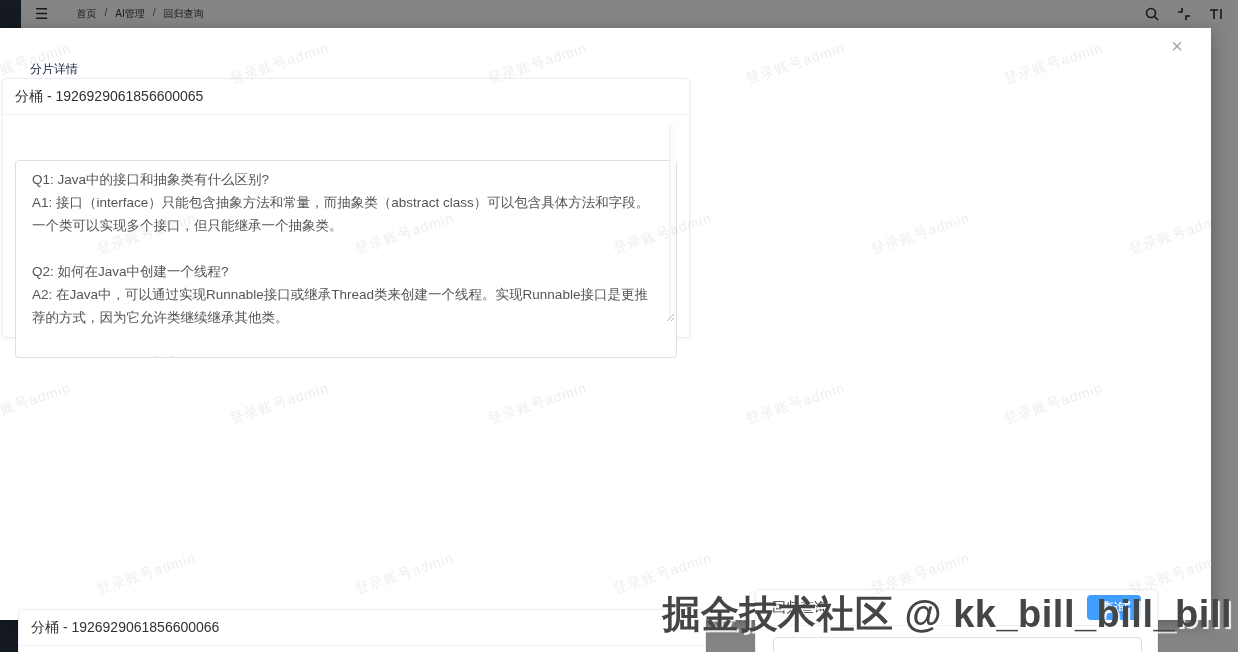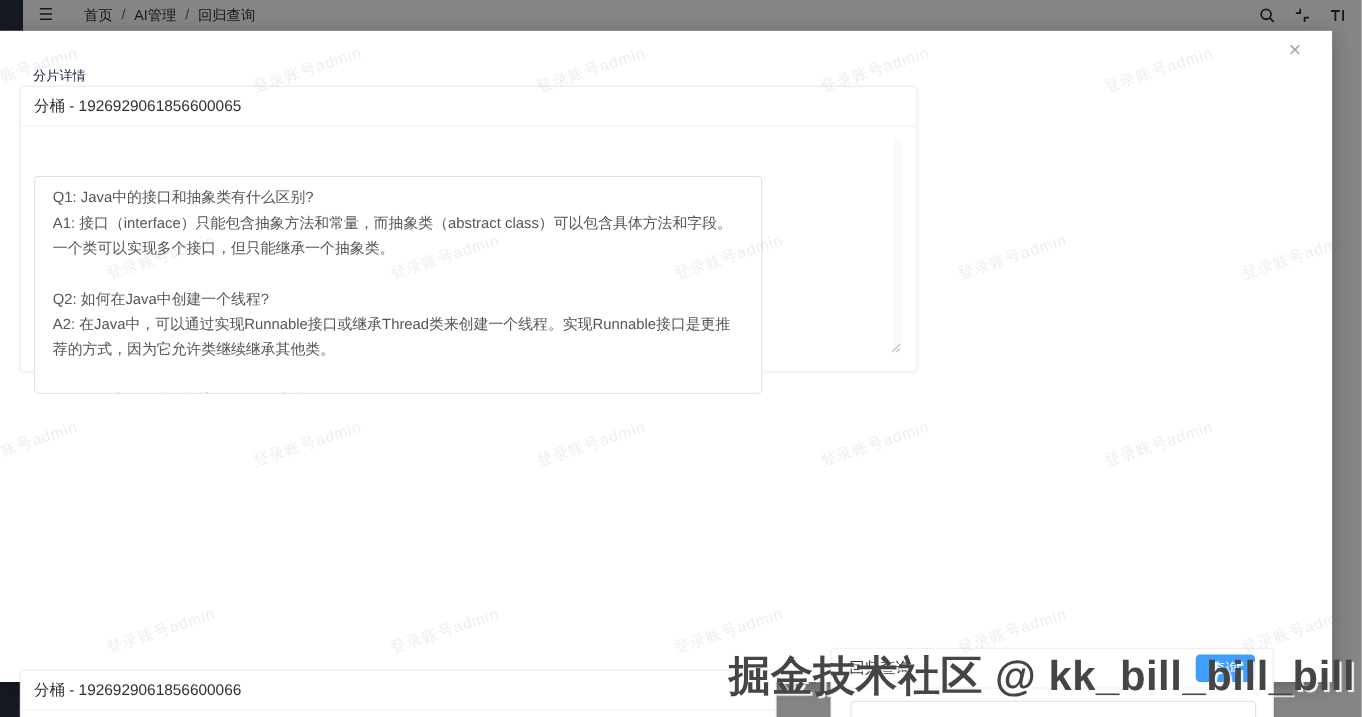--- a/index.html
+++ b/index.html
@@ -6,40 +6,40 @@
   html,body { width:1238px; height:652px; overflow:hidden;
     font-family:"Liberation Sans","DejaVu Sans",sans-serif; background:#fff; }
   .stage { position:relative; width:1238px; height:652px; overflow:hidden; }
 
   
   .page { position:absolute; inset:0; background:#fff; }
   .sidebar { position:absolute; left:0; top:0; width:21px; height:652px; background:#2a3341; }
   .appbar { position:absolute; left:21px; top:0; right:0; height:27px; background:#fff;
     display:flex; align-items:center; padding:0 14px; }
   .hamburger { font-size:15px; color:#2c2c2c; margin-right:28px; line-height:1; }
-  .crumbs { font-size:13px; color:#303133; display:flex; gap:8px; align-items:flex-start; }
+  .crumbs { font-size:10px; color:#303133; display:flex; gap:8px; align-items:flex-start; }
   .crumbs .sep { color:#606266; }
   .appbar-icons { margin-left:auto; display:flex; align-items:center; gap:16px; }
   .appbar-icons svg { display:block; }
 
   
   .overlay { position:absolute; inset:0; background:rgba(0,0,0,0.48); }
 
   
   .modal { position:absolute; left:0; top:28px; width:1211px; height:592px; background:#fff;
     box-shadow:0 4px 16px rgba(0,0,0,0.3); }
   .modal-title { position:absolute; left:30px; top:33px; font-size:12px; color:#17233d; }
   .modal-close { position:absolute; right:28px; top:8px; font-size:20px; color:#a6a6a6;
     line-height:1; cursor:pointer; }
 
   .card { position:absolute; background:#fff; border:1px solid #ebeef5; border-radius:4px;
     box-shadow:0 1px 4px rgba(0,0,0,0.05); }
   .card-head { height:36px; border-bottom:1px solid #f0f0f0; display:flex; align-items:center;
     padding:0 12px; font-size:14px; color:#303133; }
-  .card1 { left:18px; top:50px; width:816px; height:260px; }
+  .card1 { left:2px; top:50px; width:688px; height:260px; }
   .card2 { left:18px; top:321px; width:688px; height:251px; }
   .card3 { left:755px; top:50px; width:403px; height:522px; }
   .card3 .card-head { padding:0 16px;justify-content:flex-end; }
   .btn-query { margin-left:auto; background:#409eff; color:#fff; border:none; border-radius:4px;
     font-size:13px; padding:6px 14px; line-height:1; cursor:pointer;
     font-family:Liberation Serif, serif; }
 
   .ta { position:absolute; border:1px solid #dcdfe6; border-radius:4px; background:#fff;
     font-size:13.5px; line-height:23px; color:#555; padding:7px 18px 7px 16px;
     white-space:pre-wrap; overflow:hidden; }

